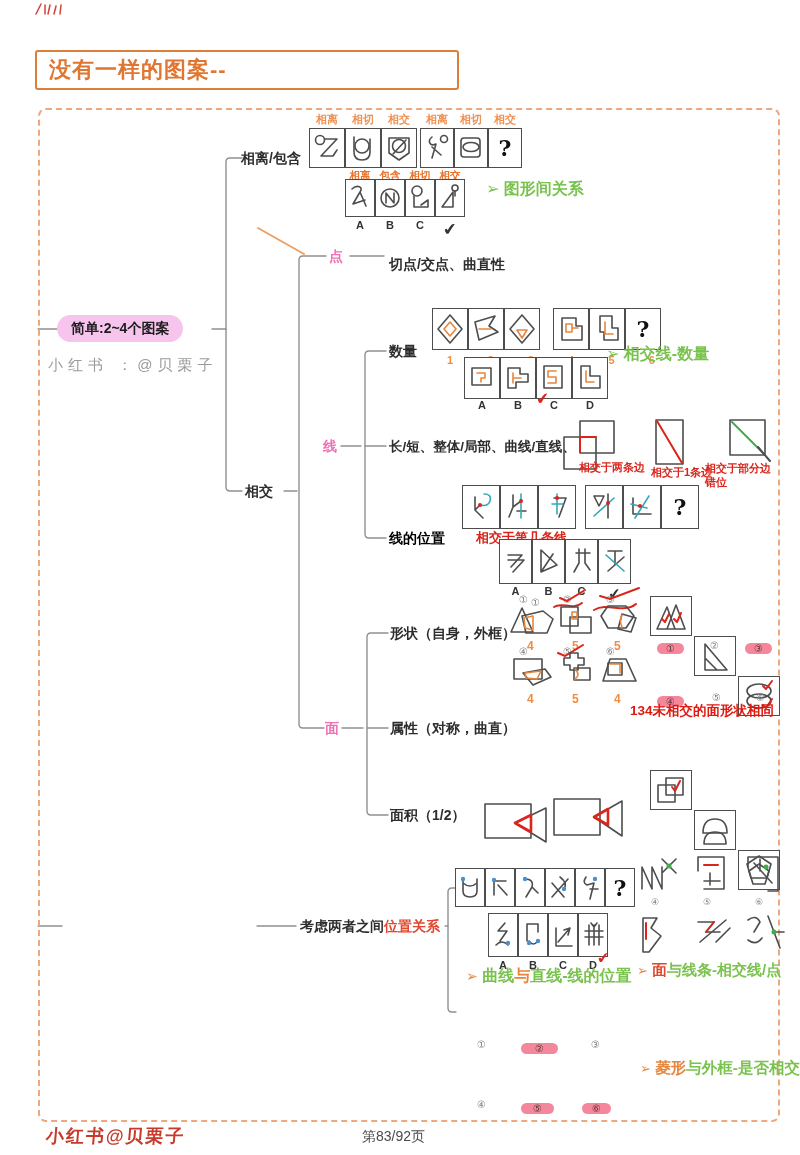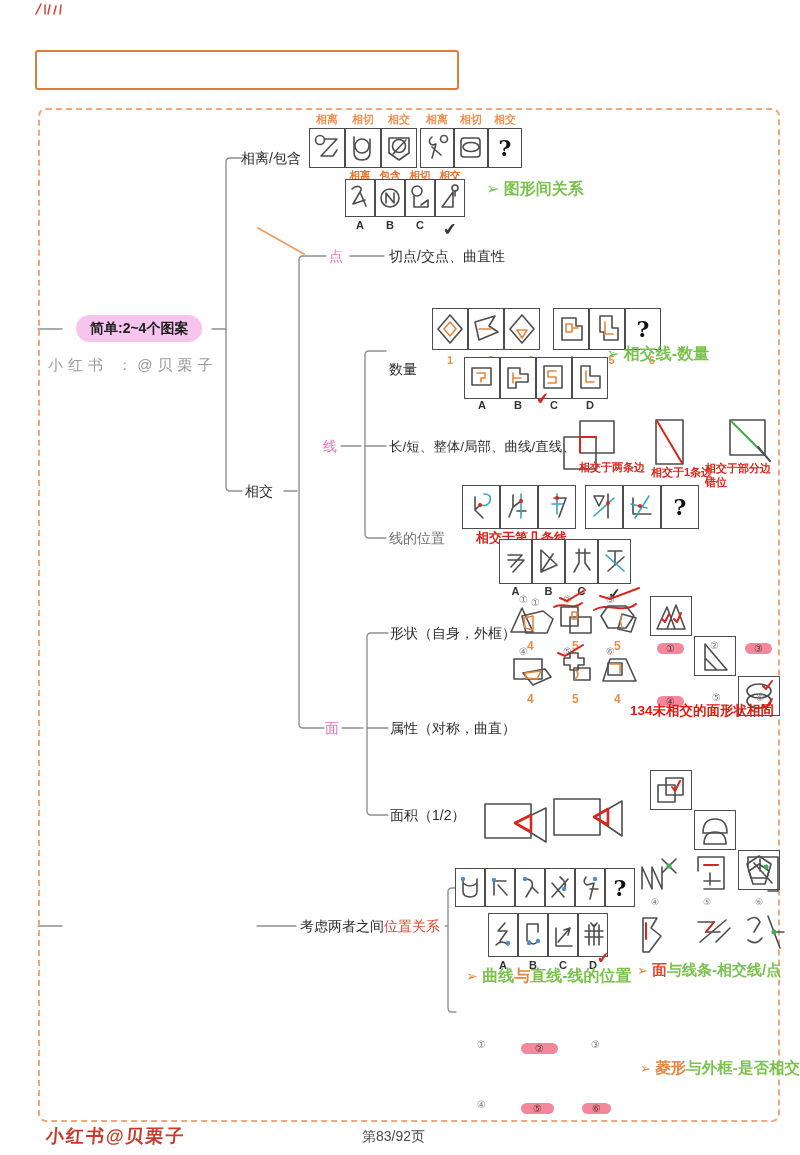--- a/index.html
+++ b/index.html
@@ -3,25 +3,25 @@
 <meta charset="utf-8">
 <style>
 html,body{margin:0;padding:0;background:#fff}
 .page{position:relative;width:800px;height:1155px;background:#fff;overflow:hidden;
   font-family:"Liberation Sans","DejaVu Sans",sans-serif}
 .abs{position:absolute}
 .titlebox{left:35px;top:50px;width:424px;height:40px;border:2.5px solid #dd7f3c;border-radius:3px;
   display:flex;align-items:center;padding-left:12px;box-sizing:border-box;font-weight:bold;font-size:22px;letter-spacing:1px;white-space:nowrap}
 .t-or{color:#e0762f}.t-pu{color:#a77fc4}
 .frame{left:38px;top:108px;width:742px;height:1014px;border:2px dashed #eda87e;border-radius:8px;box-sizing:border-box}
-.node{font-weight:normal;font-size:14px;color:#2d2d2d;white-space:nowrap}
+.node{font-weight:bold;font-size:14px;color:#2d2d2d;white-space:nowrap}
 .pill{background:#f7c4ee;border-radius:14px;height:27px;display:flex;align-items:center;padding:0 14px;
   font-weight:bold;font-size:14px;color:#1d1d1d;white-space:nowrap}
 .pinktx{color:#f070b5}
-.redtx{color:#737373}
+.redtx{color:#000000}
 .rnote{color:#d9251c;font-weight:bold;white-space:nowrap;font-size:11px}
 .gnote{color:#79c24d;font-weight:bold;white-space:nowrap;font-size:16px}
 .onote{color:#e8853c}
 .redc{color:#e0482f}
 .olabels{display:flex}
 .olabels span{display:inline-block;text-align:center;color:#ef9152;font-weight:bold;font-size:11px}
 .row{display:flex}
 .fbox{box-sizing:border-box;border:1.6px solid #4d4d4d;background:#fff;display:flex;align-items:center;justify-content:center;position:relative}
 .q{font-size:22px;font-weight:bold;color:#111;font-family:"DejaVu Serif",serif}
 .letters{display:flex}
@@ -69,33 +69,34 @@
     </g>
   </svg>
 
   <svg class="abs" style="left:33px;top:2px" width="56" height="14" viewBox="0 0 56 14">
     <g fill="none" stroke="#d04438" stroke-width="1.5" stroke-linecap="round">
       <path d="M3 12 L8 2 M12 3 V12 M17 3 L15 12 M23 4 L21 12 M28 3 L27 12"></path>
     </g>
   </svg>
 
   <div class="abs titlebox">
+    <span class="t-or">没有一样的图案--</span>
   </div>
 
   <div class="abs frame"></div>
 
-  <div class="abs pill" style="left:76px;top:315px">简单:2~4个图案</div>
+  <div class="abs pill" style="left:57px;top:315px">简单:2~4个图案</div>
   <div class="abs watermark" style="left:48px;top:356px">小红书 ：@贝栗子</div>
 
   <div class="abs node" style="left:241px;top:150px">相离/包含</div>
   <div class="abs node" style="left:245px;top:483px">相交</div>
   <div class="abs node pinktx" style="left:329px;top:248px">点</div>
-  <div class="abs node" style="left:389px;top:248px">切点/交点、曲直性</div>
+  <div class="abs node" style="left:389px;top:256px">切点/交点、曲直性</div>
   <div class="abs node pinktx" style="left:323px;top:438px">线</div>
-  <div class="abs node" style="left:389px;top:361px">数量</div>
+  <div class="abs node" style="left:389px;top:343px">数量</div>
   <div class="abs node" style="left:389px;top:438px;font-size:13.5px">长/短、整体/局部、曲线/直线、</div>
   <div class="abs node redtx" style="left:389px;top:530px">线的位置</div>
   <div class="abs node pinktx" style="left:325px;top:720px">面</div>
   <div class="abs node" style="left:390px;top:625px">形状（自身，外框）</div>
   <div class="abs node" style="left:390px;top:720px">属性（对称，曲直）</div>
   <div class="abs node" style="left:390px;top:807px">面积（1/2）</div>
   <div class="abs node" style="left:300px;top:918px">
     <span>考虑两者之间</span><span class="redc">位置关系</span>
   </div>
 

